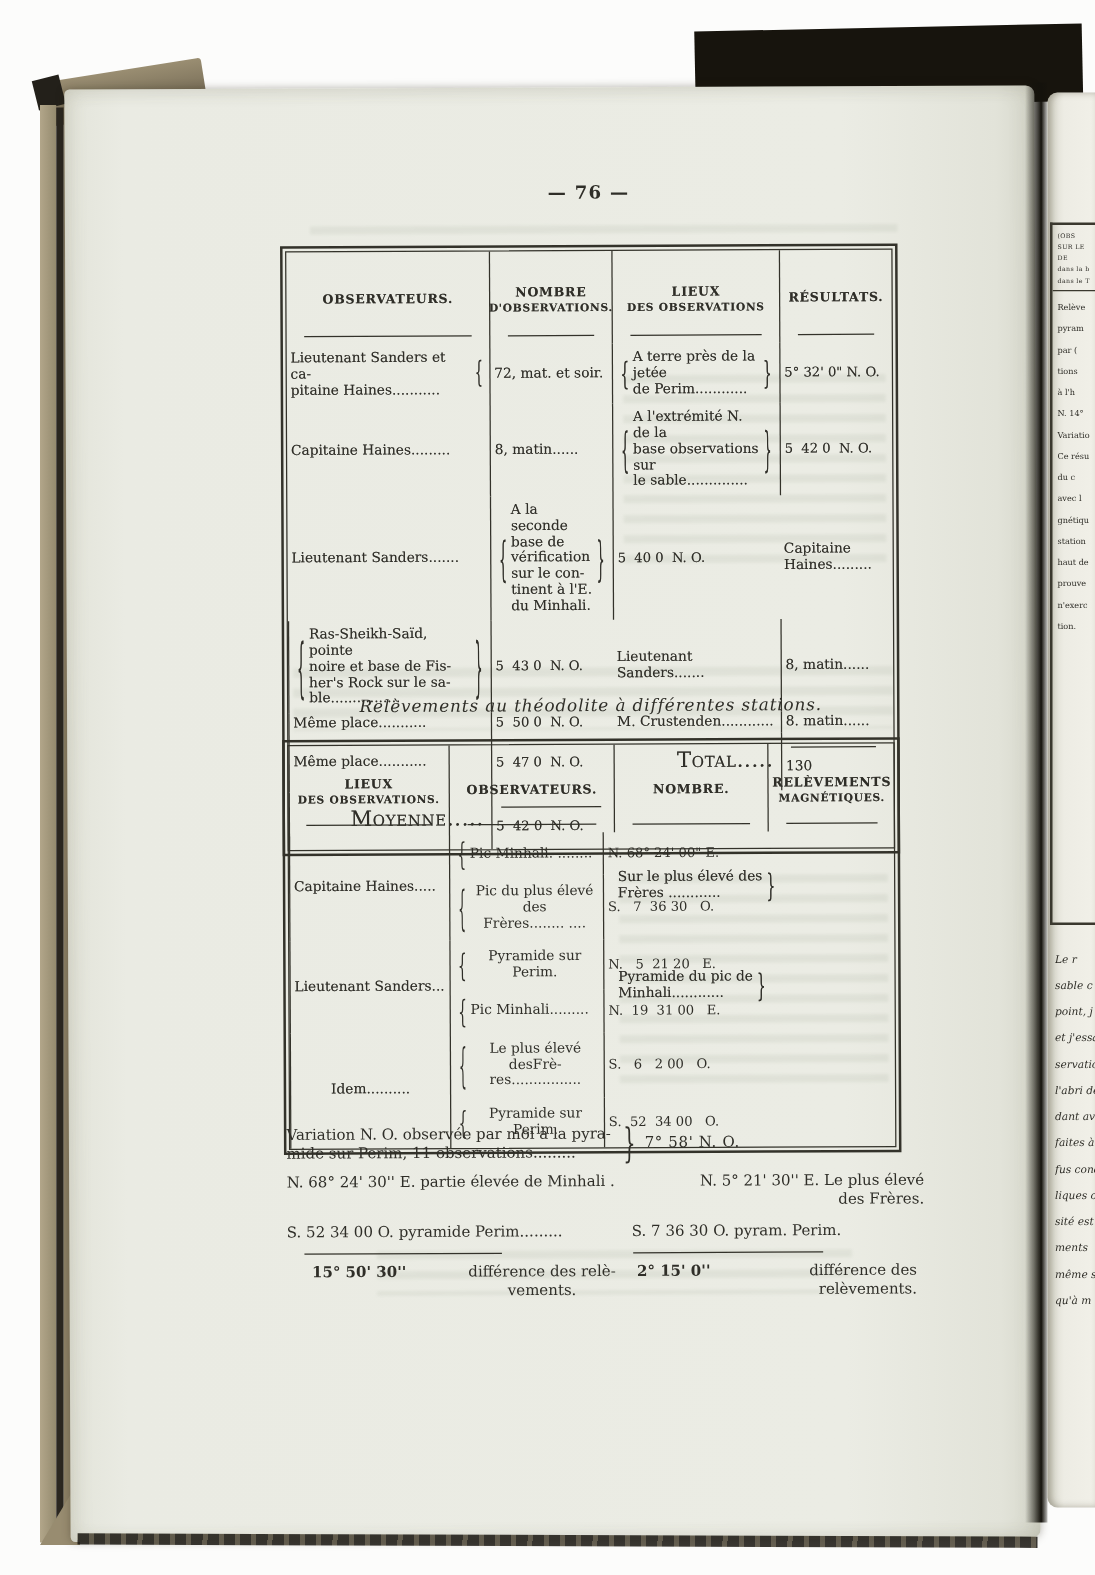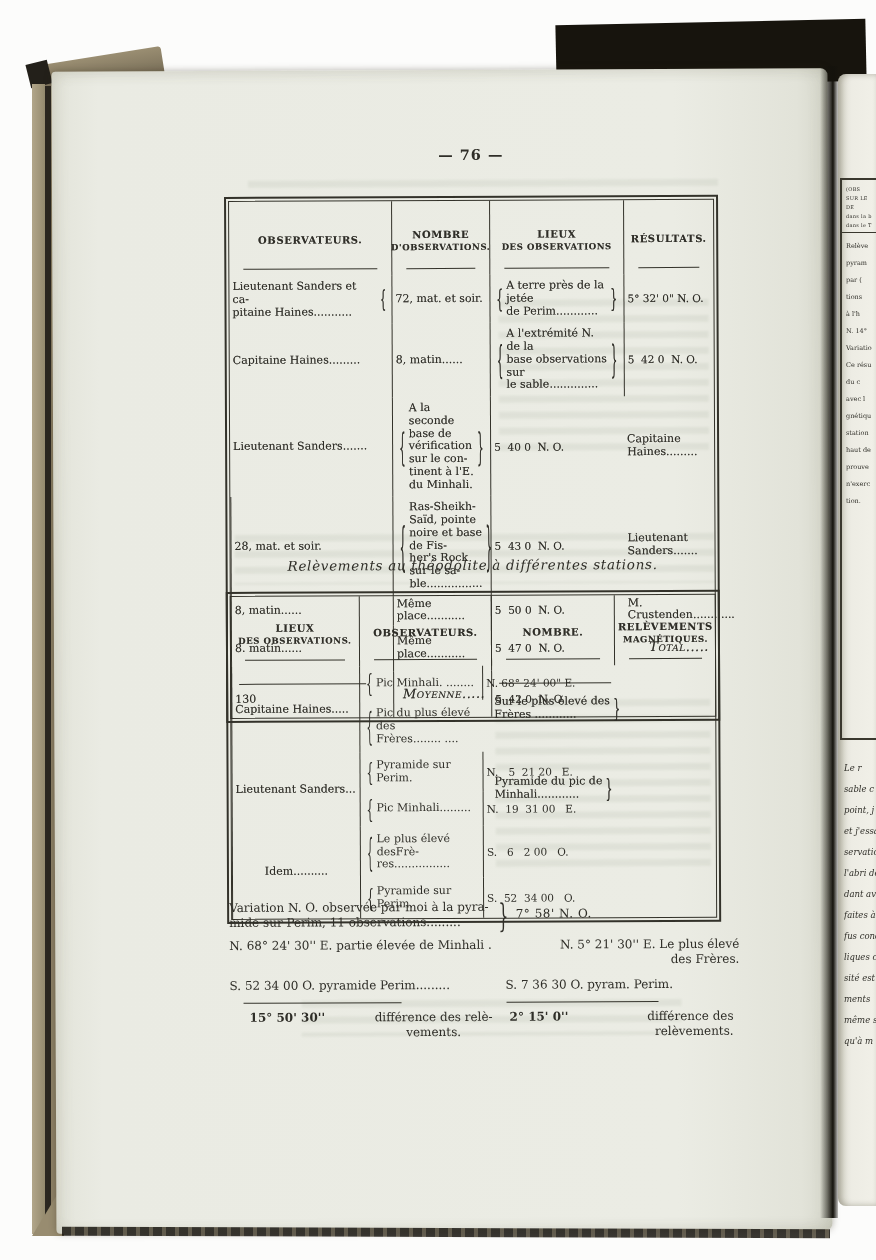--- a/index.html
+++ b/index.html
@@ -52,28 +52,28 @@
   .hl2{font-size:8.5px;font-weight:bold;letter-spacing:.6px;margin-top:2px;}
   .res{font-size:10.5px;}
   .rowpad{padding-top:5px;padding-bottom:5px;}
 
   .brc{flex:0 0 auto;font-size:20px;font-weight:400;color:#2f2e28;line-height:1;}
   .brc.l::before{content:"{";display:inline-block;transform:scale(.55,1.25);}
   .brc.r::before{content:"}";display:inline-block;transform:scale(.55,1.25);}
   .s3.brc.l::before,.s3.brc.r::before{transform:scale(.5,1.9);}
   .s4.brc.l::before,.s4.brc.r::before{transform:scale(.5,2.6);}
   .braceAfter::after{content:"{";font-size:18px;display:inline-block;transform:scale(.55,1.3);margin-left:1px;}
-  .tlabel{justify-content:flex-end;font-variant:small-caps;letter-spacing:.5px;font-size:13px;padding-right:6px;font-style:italic;}
+  .tlabel{justify-content:flex-end;font-variant:small-caps;letter-spacing:.5px;font-size:17px;padding-right:6px;}
   .topline{flex-direction:column;align-items:flex-start;justify-content:center;}
   .topline::before{content:"";width:82%;border-top:1px solid #33322a;margin:0 0 9px 4px;}
   .t1total4.topline{align-items:stretch;}
   .t1total4.topline::before{width:88%;}
 
   .combo{display:grid;grid-template-columns:122px 102px;box-sizing:border-box;}
-  .pair{box-sizing:border-box;padding:7px 3px;font-size:11px;line-height:1.16;display:flex;align-items:center;}
+  .pair{box-sizing:border-box;padding:7px 3px;font-size:11px;line-height:1.16;display:flex;align-items:center;text-align:center;}
   .bearcell{border-left:1px solid #33322a;font-size:10.5px;white-space:pre;}
 
   
   .notes{left:174px;top:828px;width:516px;font-size:12px;line-height:1.25;}
   .nrow{position:absolute;left:0;display:flex;align-items:flex-start;}
   .nbrace{font-size:26px;transform:scale(.6,1.25);margin:0 4px;}
   .nval{padding-top:7px;letter-spacing:.5px;}
   .rule{position:absolute;border-top:1.5px solid #33322a;}
   .dlabel{white-space:pre-line;}
 
@@ -157,21 +157,20 @@
           <div class="c colsep rowpad">
             <span class="brc l s3"></span>
             <span class="pre">A la seconde base de
 vérification sur le con-
 tinent à l'E. du Minhali.</span>
             <span class="brc r s3"></span>
           </div>
           <div class="c colsep res prew rowpad">5  40 0  N. O.</div>
 
           <div class="c pre rowpad">Capitaine Haines.........</div>
-          <div class="c colsep rowpad">28, mat. et soir.</div>
           <div class="c colsep rowpad">
             <span class="brc l s4"></span>
             <span class="pre">Ras-Sheikh-Saïd, pointe
 noire et base de Fis-
 her's Rock sur le sa-
 ble................</span>
             <span class="brc r s4"></span>
           </div>
           <div class="c colsep res prew rowpad">5  43 0  N. O.</div>
 
@@ -223,20 +222,21 @@
             <div class="pair">
               <span class="brc l"></span>
               <span class="pre">Pic Minhali. ........</span>
             </div>
             <div class="pair bearcell">N. 68° 24' 00" E.</div>
             <div class="pair">
               <span class="brc l s3"></span>
               <span class="pre">Pic du plus élevé des
 Frères........ ....</span>
             </div>
+            <div class="pair bearcell">S.   7  36 30   O.</div>
           </div>
 
           <div class="c rowpad">
             <span class="pre">Sur le plus élevé des
 Frères ............</span>
             <span class="brc r"></span>
           </div>
           <div class="c colsep rowpad">Lieutenant Sanders...</div>
           <div class="combo colsep">
             <div class="pair">

